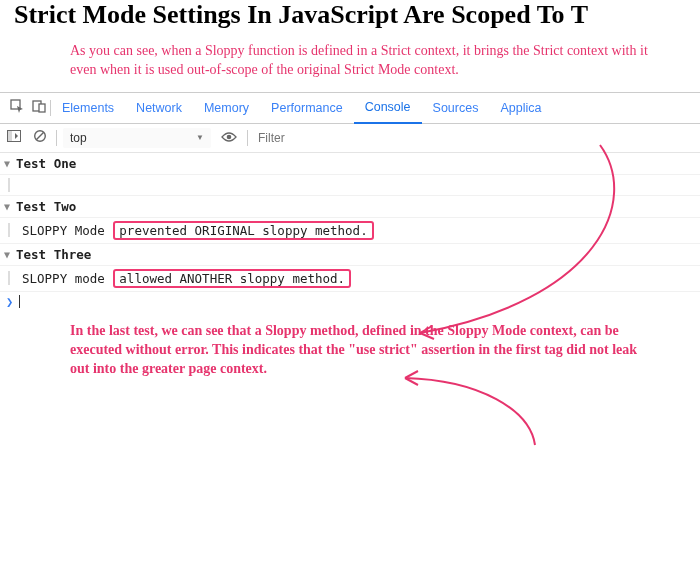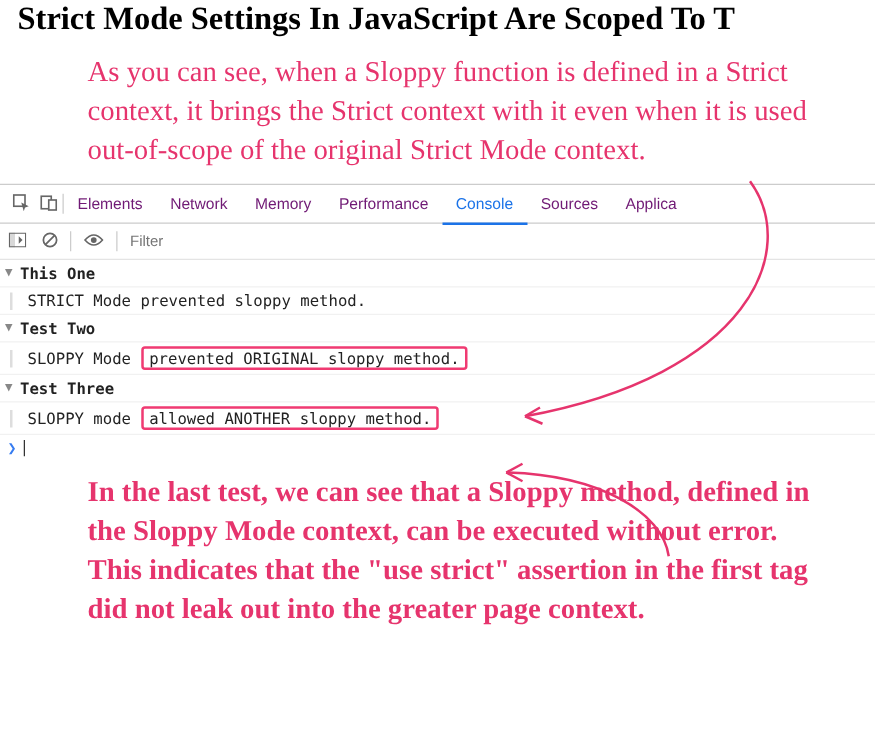--- a/index.html
+++ b/index.html
@@ -18,21 +18,21 @@
     font-weight: 700;
     font-size: 26px;
     padding: 0 14px 4px 14px;
     white-space: nowrap;
     overflow: hidden;
     color: #000;
   }
   .annotation {
     font-family: "Comic Sans MS", "Segoe Script", cursive;
     color: #e6346d;
-    font-size: 23px;
+    font-size: 14px;
     line-height: 1.35;
     padding: 8px 50px 4px 70px;
   }
   .annotation.bottom {
     padding-top: 10px;
     font-weight: bold;
   }
   
   .devtools {
     border-top: 1px solid #ccc;
@@ -49,21 +49,21 @@
   }
   .dt-tabs .icon-btn {
     width: 22px;
     text-align: center;
     color: #666;
     font-size: 14px;
   }
   .dt-tabs .tab {
     padding: 0 11px;
     line-height: 30px;
-    color: #701a75;
+    color: #3b82f6;
     font-size: 12.5px;
     cursor: pointer;
   }
   .dt-tabs .tab.active {
     color: #1b73e8;
     border-bottom: 2px solid #1b73e8;
     margin-bottom: -1px;
     text-align: right;
   }
   .dt-toolbar {
@@ -221,38 +221,38 @@
           <path d="M8 3 L11 6 L8 9 Z" fill="#666"></path>
         </svg>
     </span>
     <span class="icon-btn">
       <svg width="14" height="14" viewBox="0 0 14 14">
           <circle cx="7" cy="7" r="5.3" fill="none" stroke="#666" stroke-width="1.4"></circle>
           <line x1="3.3" y1="10.7" x2="10.7" y2="3.3" stroke="#666" stroke-width="1.4"></line>
         </svg>
     </span>
     <span class="divider"></span>
+    <span class="context-select">top</span>
     <span class="eye-icon">
       <svg width="16" height="12" viewBox="0 0 16 12">
           <path d="M1 6 Q8 -2 15 6 Q8 14 1 6 Z" fill="none" stroke="#666" stroke-width="1.3"></path>
           <circle cx="8" cy="6" r="2.3" fill="#666"></circle>
         </svg>
     </span>
     <span class="divider"></span>
     <input class="filter-input" placeholder="Filter" style="">
   </div>
 
   <div class="console">
     <div class="group-header">
       <span class="caret">▼</span>
-      <span>This One</span>
+      <span>Test One</span>
     </div>
     <div class="log-line">
       <span class="bar"></span>
-      <span>STRICT Mode prevented sloppy method.</span>
     </div>
 
     <div class="group-header">
       <span class="caret">▼</span>
       <span>Test Two</span>
     </div>
     <div class="log-line">
       <span class="bar"></span>
       <span>SLOPPY Mode</span>
       <span>&nbsp;</span>

